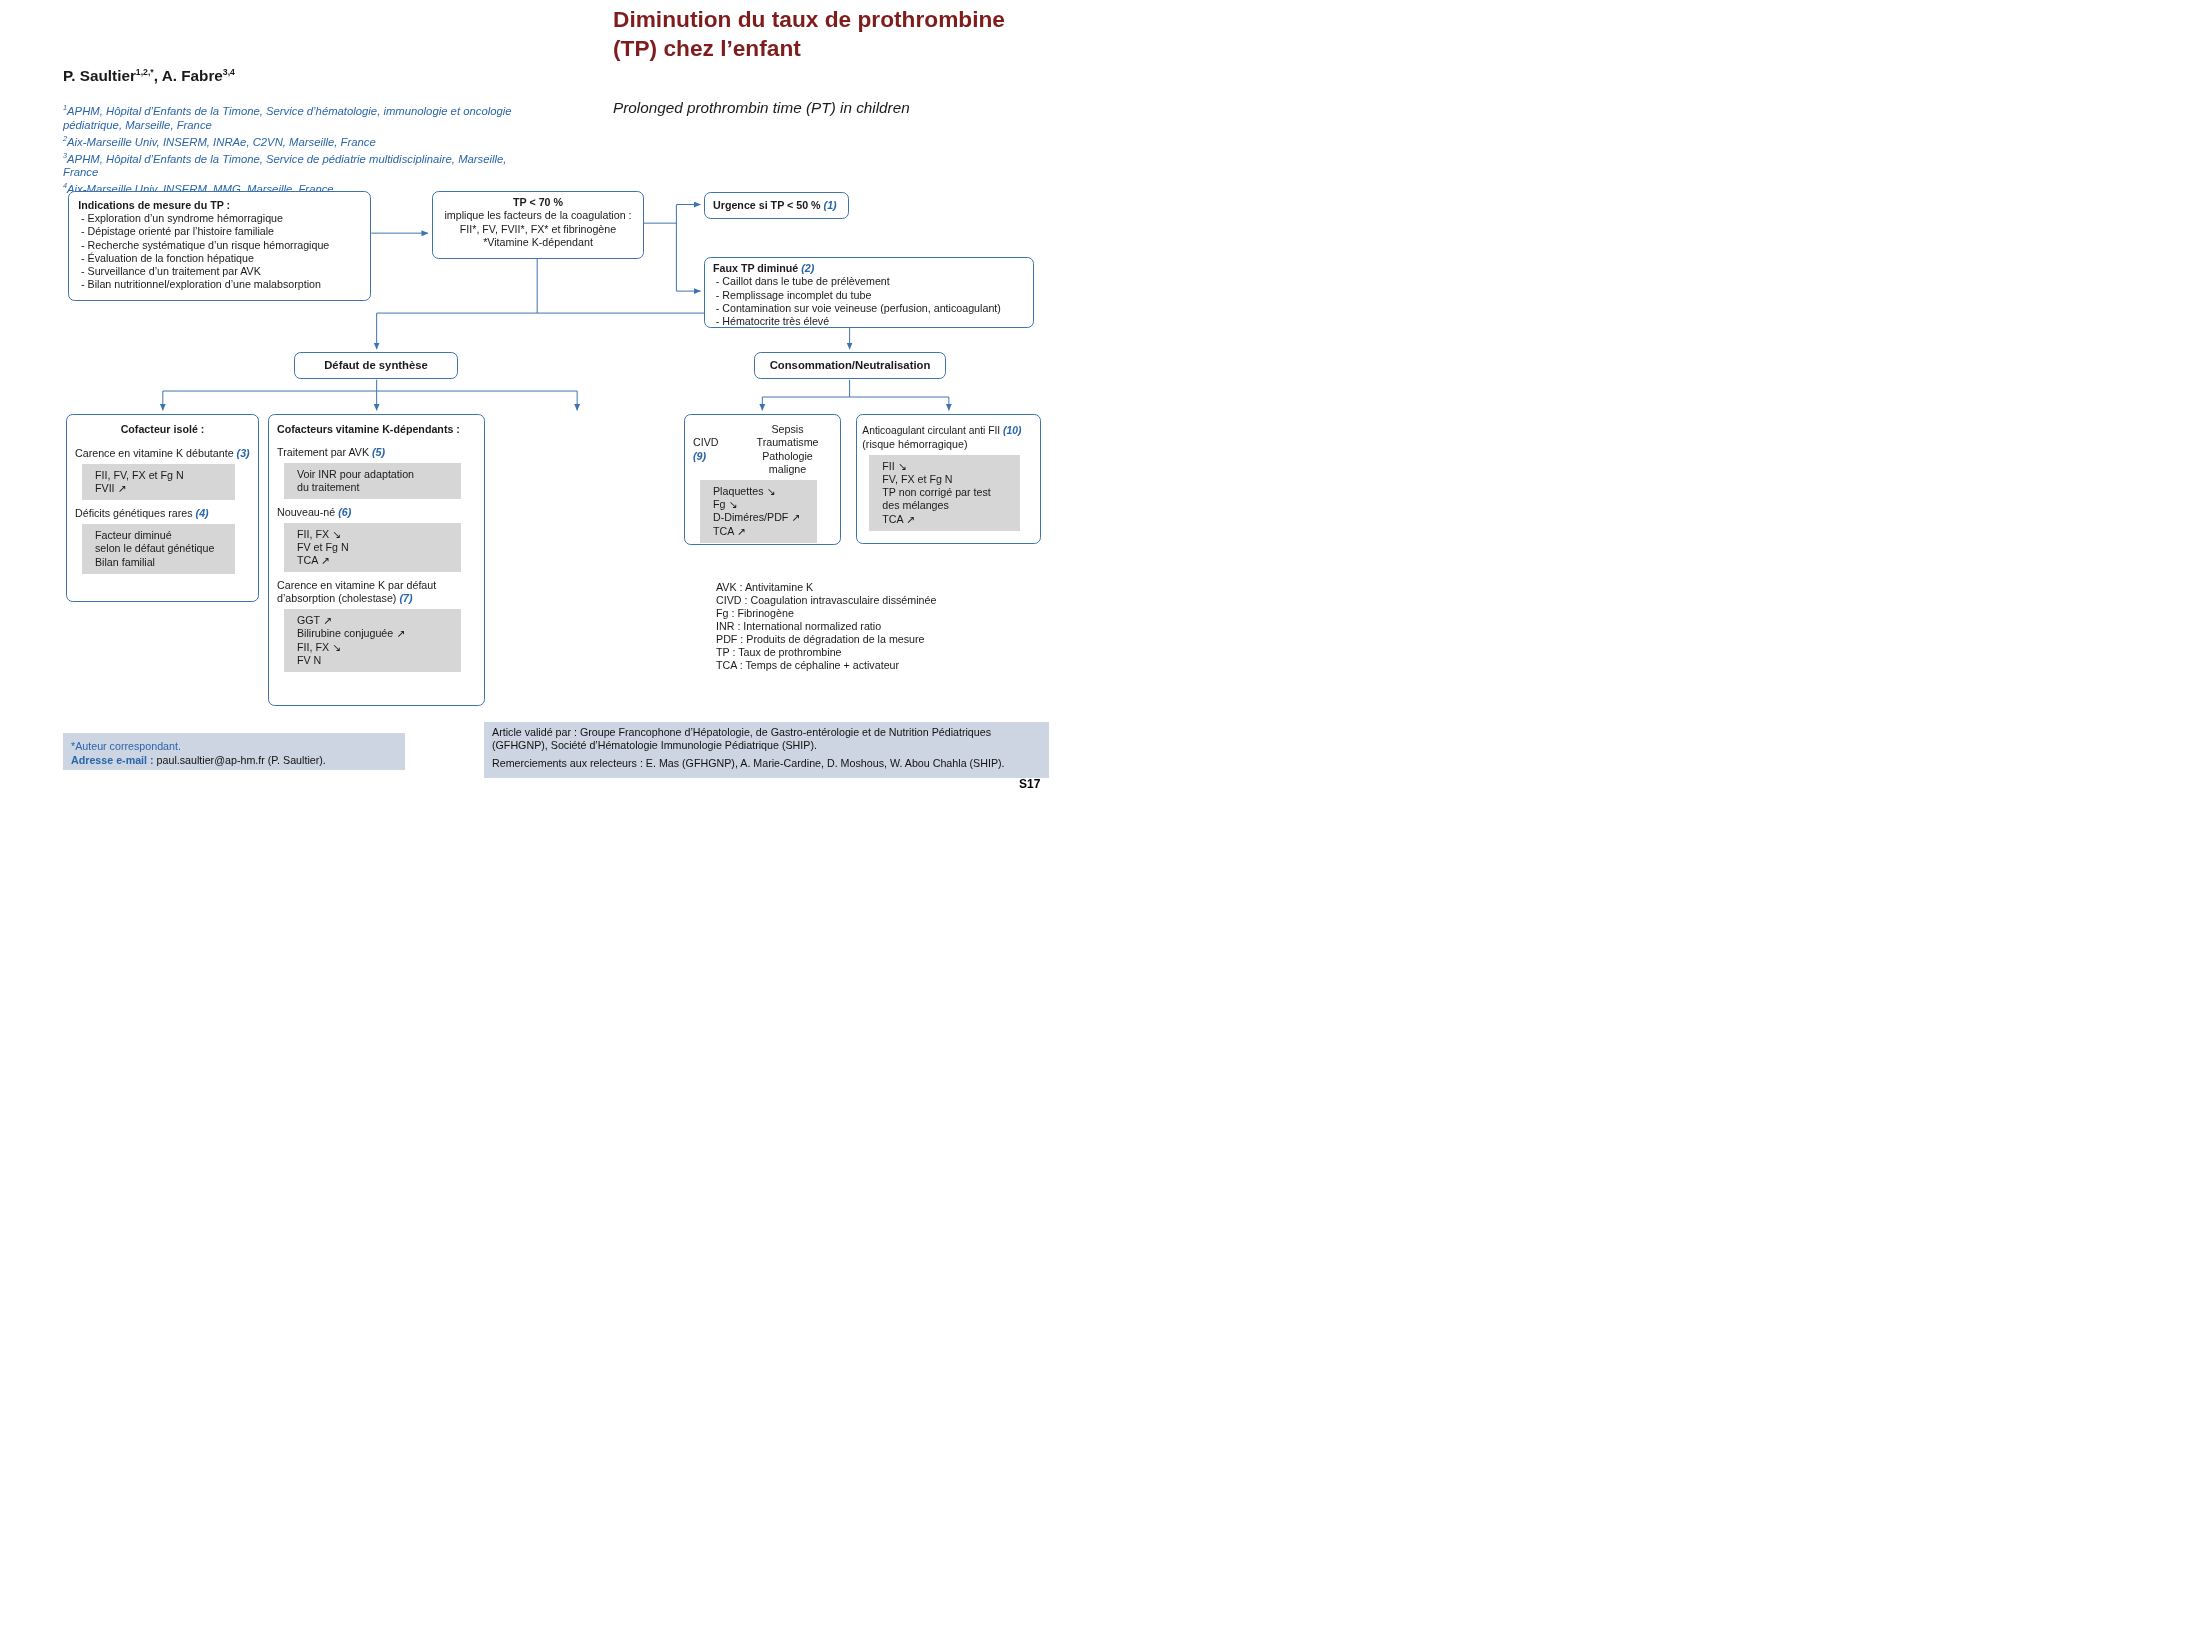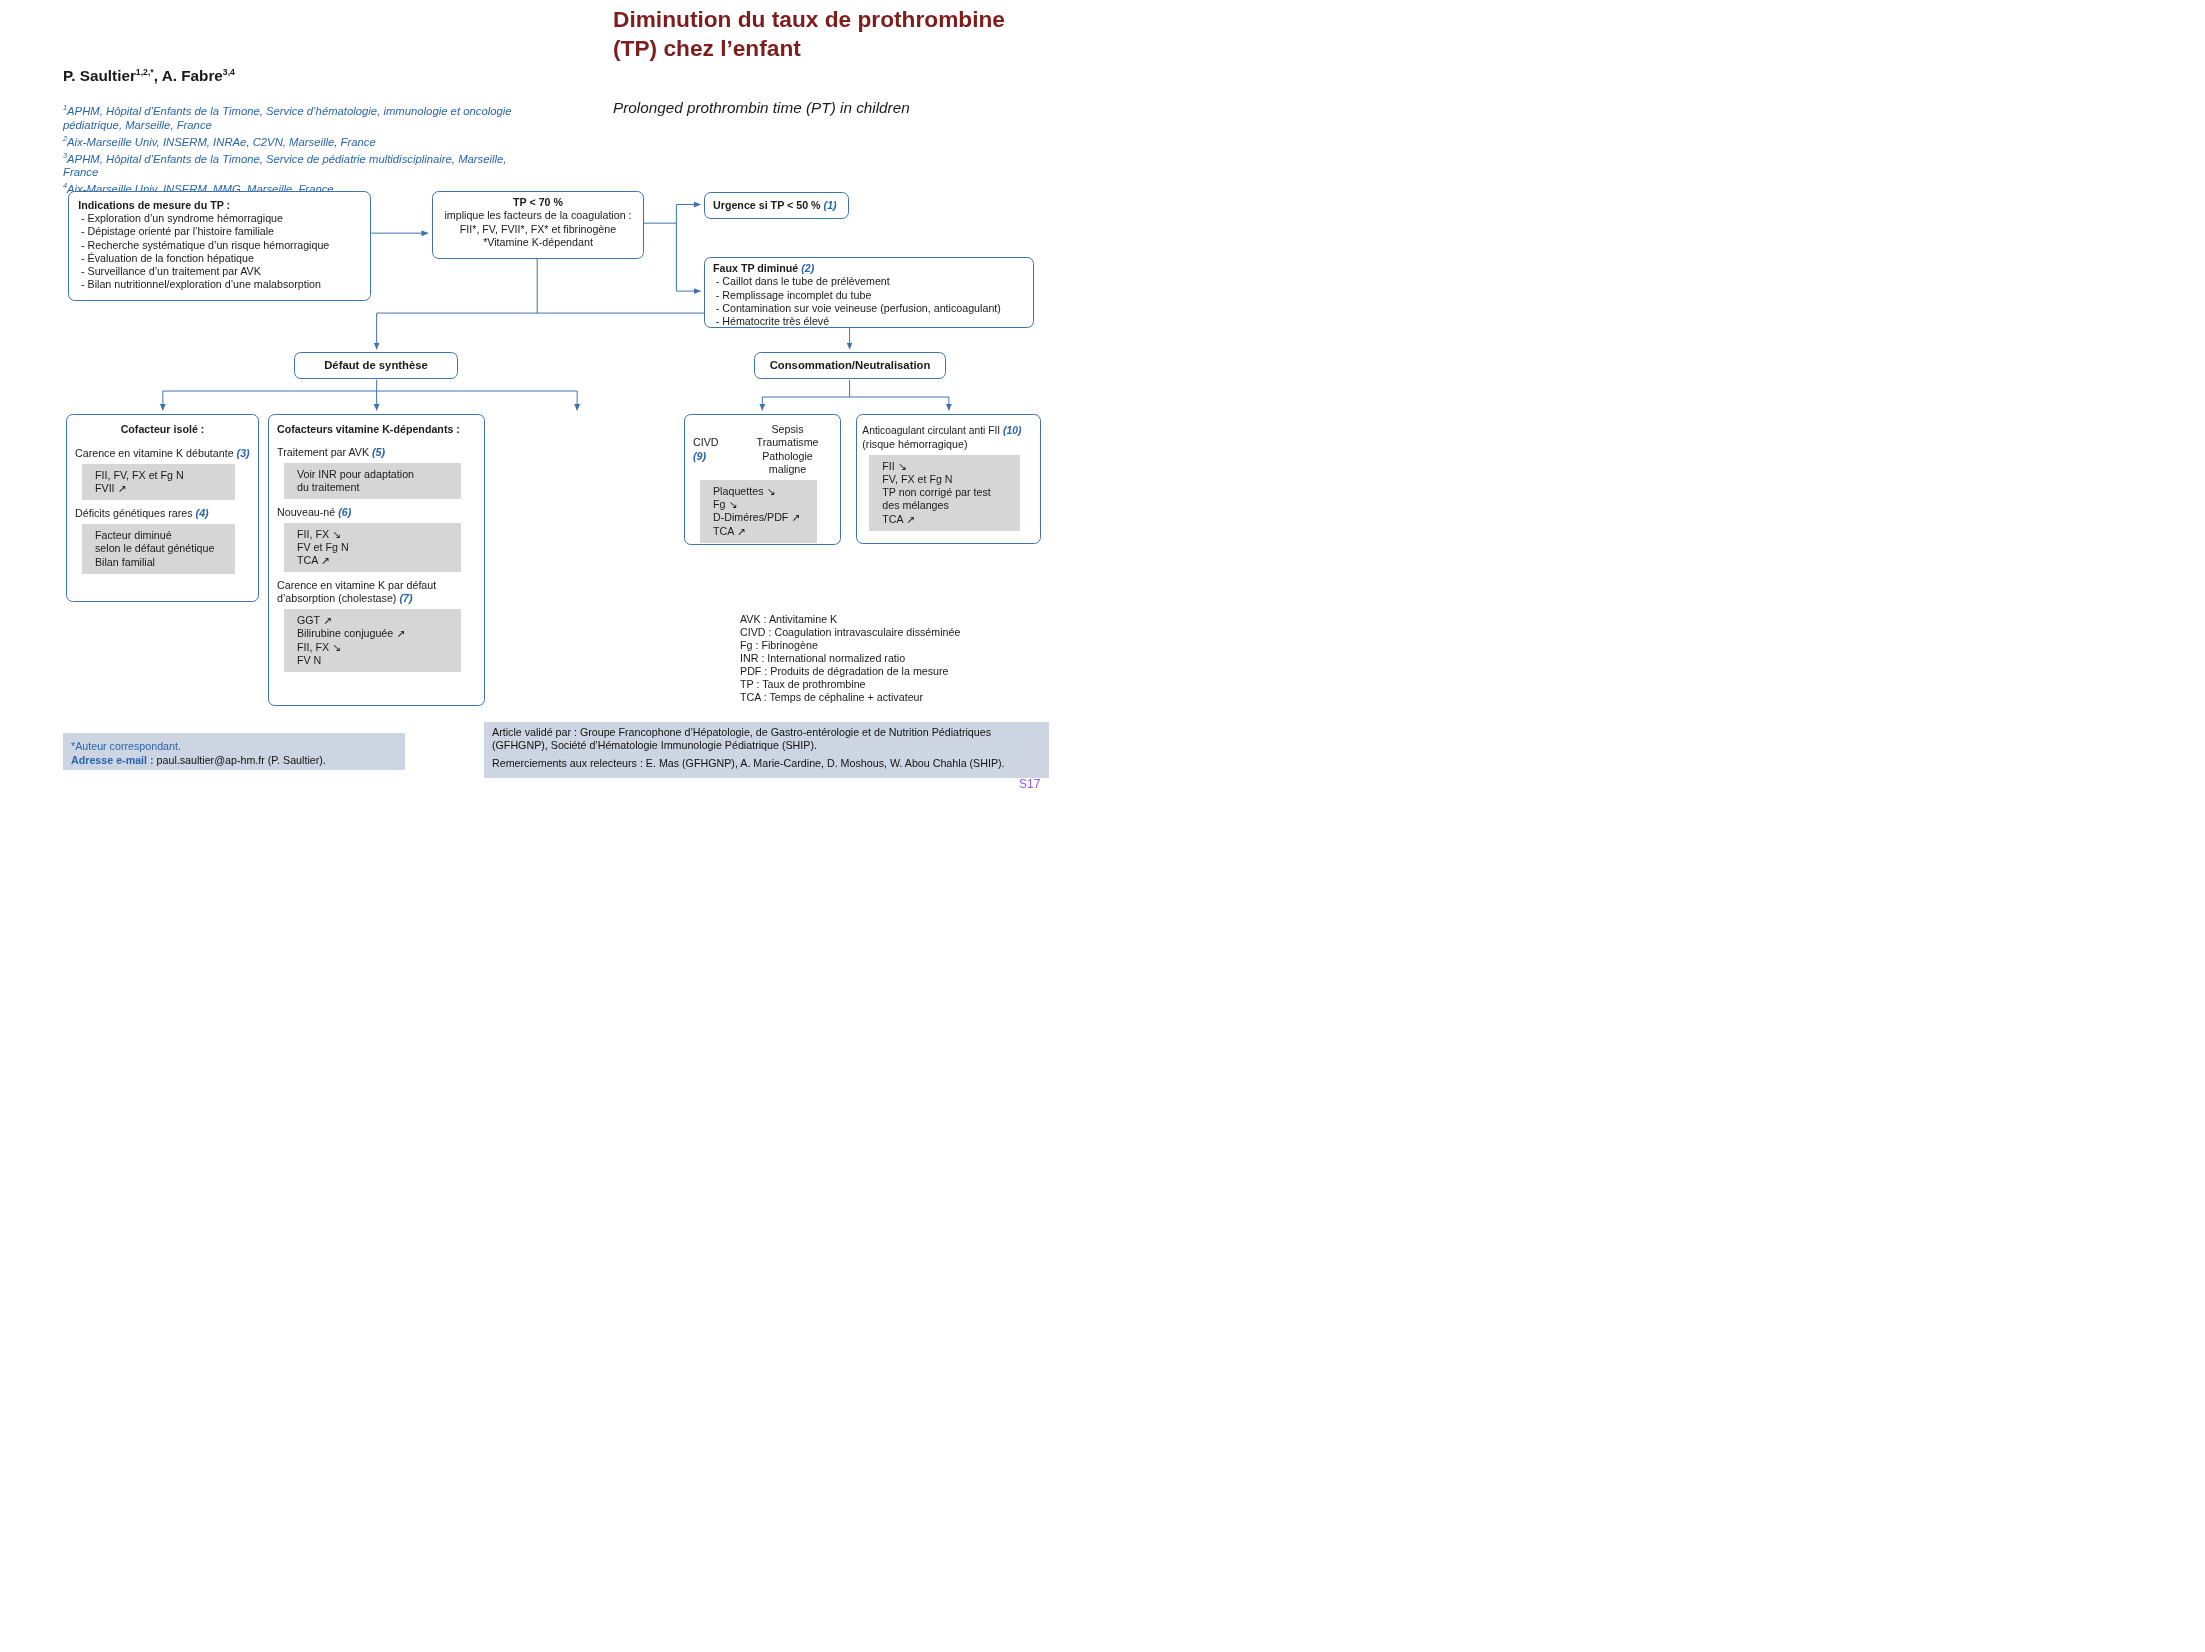--- a/index.html
+++ b/index.html
@@ -37,30 +37,30 @@
   .box-i{left:501px;top:414px;width:152px;height:119px;padding:8px 6.7px;}
   .box-i .label{font-size:10px;white-space:nowrap;margin-left:-2.7px;}
   .box-j{left:684px;top:414px;width:157px;height:131px;padding:8px;}
   .box-k{left:856px;top:414px;width:185px;height:130px;padding:8px 5.3px;}
   .box-k .label{font-size:10.3px;white-space:nowrap;}
   .civd-row{display:flex;align-items:center;gap:9.3px;}
   .civd-causes div{text-align:center;}
   
   svg.connectors{position:absolute;left:0;top:0;z-index:1;}
   
-  .abbreviations{position:absolute;left:740px;top:581px;font-size:10.7px;line-height:13px;color:#1a1a1a;margin-top:32px;}
+  .abbreviations{position:absolute;left:716px;top:581px;font-size:10.7px;line-height:13px;color:#1a1a1a;}
   
   .footer-left{position:absolute;left:63px;top:733px;width:342px;height:37px;background:#cdd5e3;
     padding:6px 8px;box-sizing:border-box;font-size:10.7px;line-height:14px;}
   .footer-left .line1{color:#2965aa;}
   .footer-left .email-label{color:#2965aa;font-weight:bold;}
   .footer-right{position:absolute;left:484px;top:722px;width:565px;height:56px;background:#cdd5e3;
     padding:4px 8px;box-sizing:border-box;font-size:10.7px;line-height:13.3px;}
   .footer-right .p2{margin-top:4.7px;}
-  .page-number{position:absolute;left:1019px;top:777px;font-size:12px;font-weight:normal;color:#8b5cf6;}
+  .page-number{position:absolute;left:1019px;top:777px;font-size:12px;font-weight:bold;color:#000000;}
 </style>
 </head>
 <body>
 
 <div id="page">
 
   <div class="author-block">
     <span>P. Saultier</span><sup>1,2,*</sup><span>, A. Fabre</span><sup>3,4</sup>
   </div>
 

